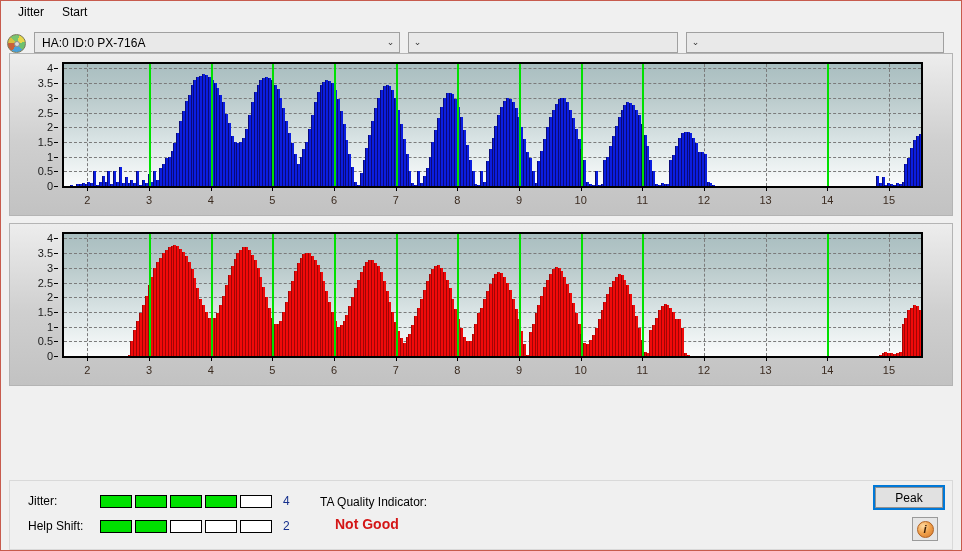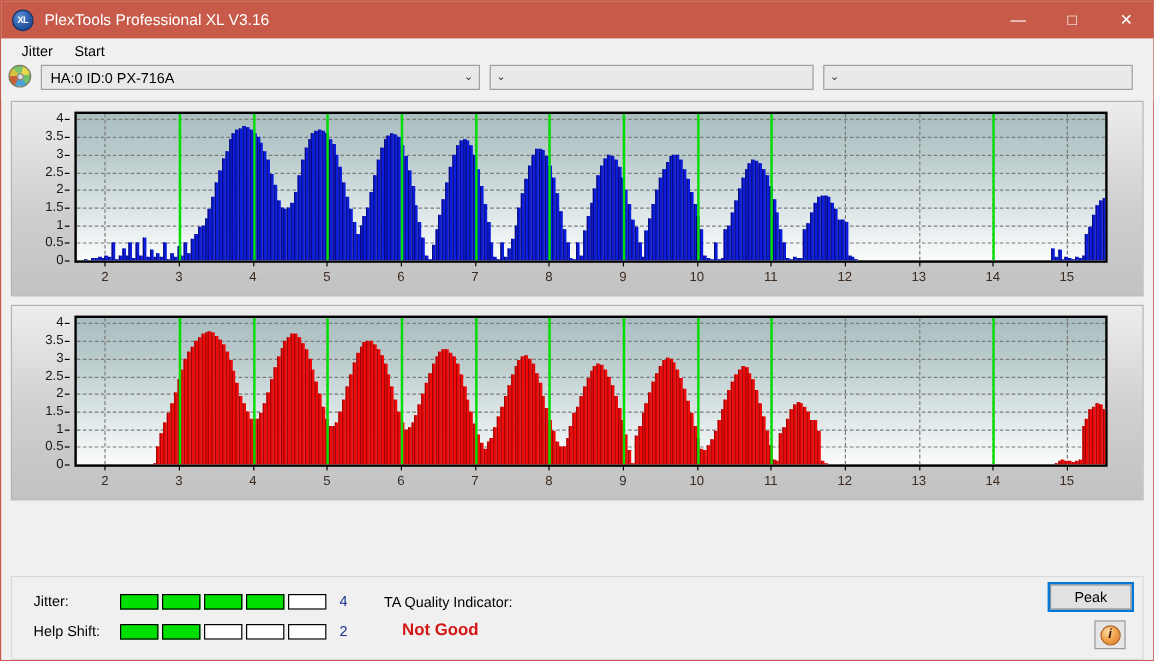--- a/index.html
+++ b/index.html
@@ -45,21 +45,21 @@
     color:#fff;font-size:13px;line-height:1;
   }
   
   .menubar{
     height:22px;background:#f0f0f0;display:flex;align-items:center;
     padding-left:8px;flex:0 0 auto;
   }
   .menu-item{padding:2px 9px;font-size:12px;color:#000;}
   
   .selector-row{
-    height:30px;display:flex;align-items:flex-start;
+    height:30px;display:flex;align-items:flex-end;
     padding:0 8px 0 6px;gap:8px;flex:0 0 auto;
     background:#f0f0f0;
   }
   .drive-icon{
     width:19px;height:19px;border-radius:50%;flex:0 0 auto;
     background:
       conic-gradient(from 20deg,#e8d84a 0deg 60deg,#6ec06e 60deg 120deg,#4aa0d8 120deg 190deg,#c8603a 190deg 250deg,#d8c040 250deg 300deg,#7ac46e 300deg 360deg);
     border:1px solid #7a7a5a;
     position:relative;box-sizing:border-box;
   }
@@ -194,29 +194,20 @@
     border:1px solid #9a9a9a;background:#fff;
     display:flex;align-items:center;box-sizing:border-box;
   }
   .status-text{padding-left:5px;font-size:12px;color:#ff2020;}
 </style>
 </head>
 <body>
 
 <div class="window">
 
-  <div class="titlebar">
-    <div class="app-icon">XL</div>
-    <div class="title-text">PlexTools Professional XL V3.16</div>
-    <div class="win-btns">
-      <div class="win-btn">—</div>
-      <div class="win-btn">□</div>
-      <div class="win-btn close">✕</div>
-    </div>
-  </div>
 
   <div class="menubar">
     <div class="menu-item">Jitter</div>
     <div class="menu-item">Start</div>
   </div>
 
   <div class="selector-row">
     <div class="drive-icon"></div>
     <div class="combo" id="combo-drive">
       <span class="val">HA:0 ID:0  PX-716A</span>

